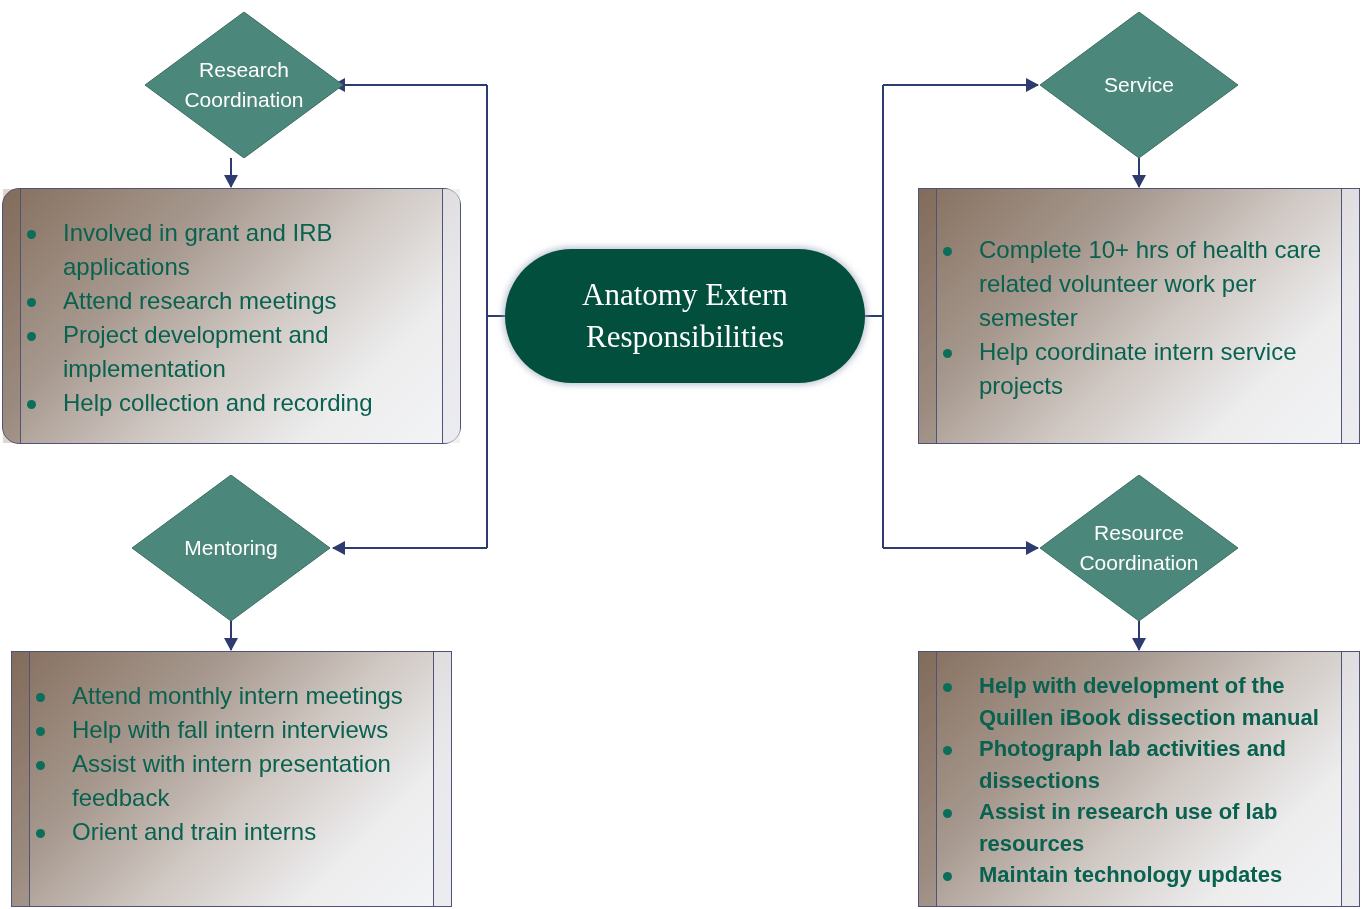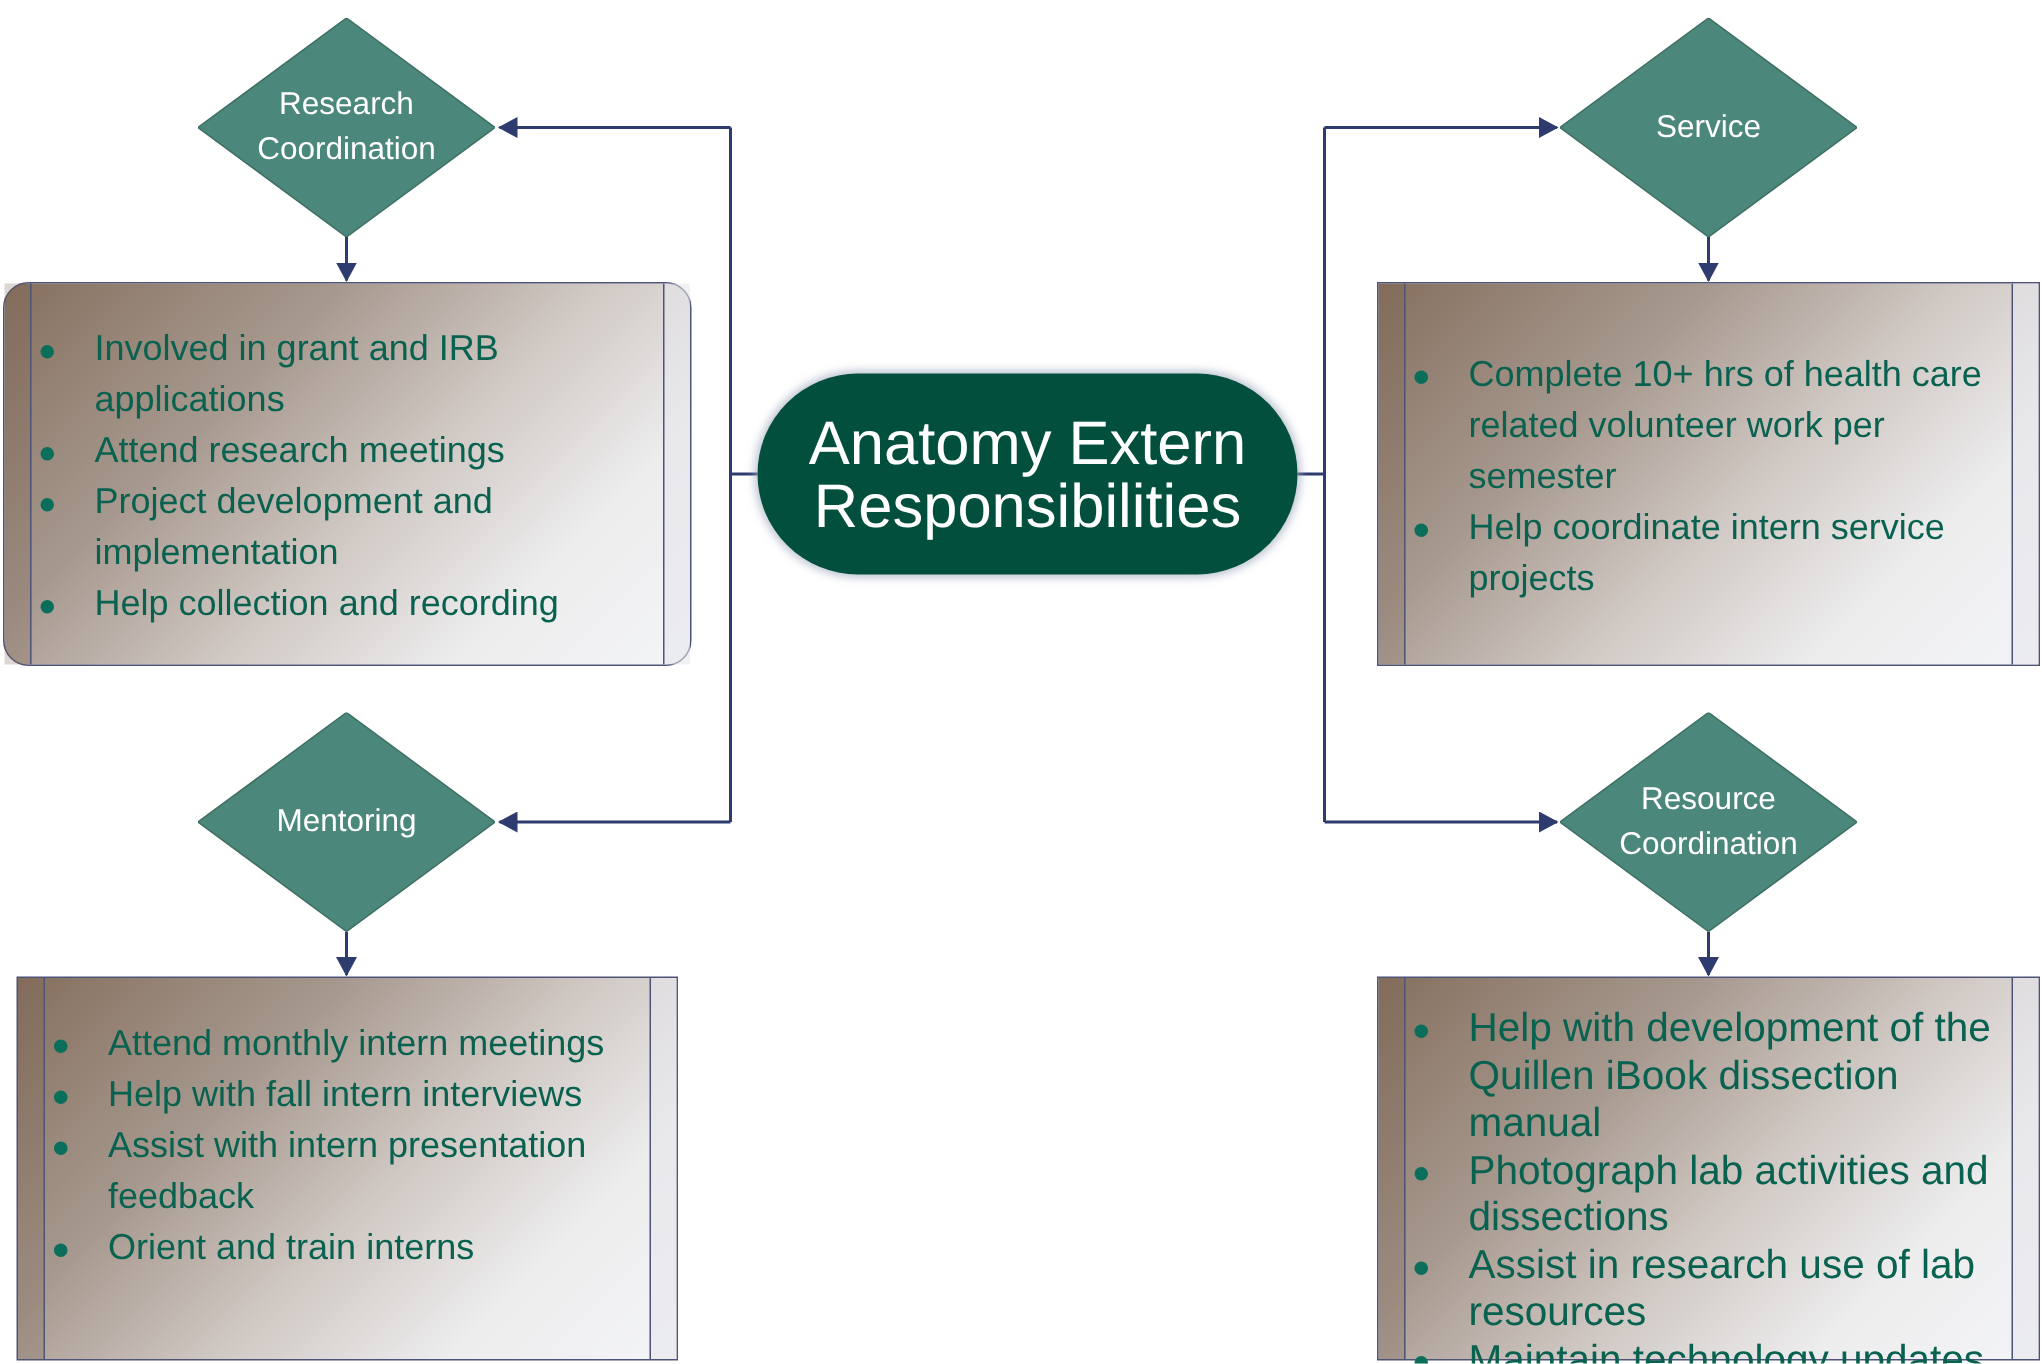--- a/index.html
+++ b/index.html
@@ -16,27 +16,27 @@
          background: linear-gradient(135deg, #86705f 0%, #a7998f 32%, #cfc7c2 55%, #ededee 78%, #f3f4f6 100%); }
   .box .stripe-l { position:absolute; top:0; bottom:0; left:0; width:17px;
                    border-right:1.5px solid #4e5378; background:rgba(120,95,80,0.25); }
   .box .stripe-r { position:absolute; top:0; bottom:0; right:0; width:17px;
                    border-left:1.5px solid #4e5378; background:rgba(230,230,235,0.55); }
   .box ul { position:absolute; margin:0; padding:0; list-style:none; }
   .box li { position:relative; color:#09614f; font-size:24px; line-height:34px;
             padding-left:36px; }
   .box li .bullet { position:absolute; left:0; top:14px; width:9px; height:9px; border-radius:50%;
                     background:#0a6e5a; }
-  .box.small li { font-size:27px; line-height:31.5px; }
+  .box.small li { font-size:22px; line-height:31.5px;font-weight:bold; }
   .box.small li .bullet { top:13px; }
   #center-node { position:absolute; left:505px; top:249px; width:360px; height:134px;
                  border-radius:67px; background:#034f3e;
                  box-shadow:0 0 6px 2px rgba(160,170,190,0.7);
                  display:flex; align-items:center; justify-content:center; text-align:center; }
-  #center-node span { color:#ffffff; font-size:41px; line-height:42px; white-space:pre-line; }
+  #center-node span { color:#ffffff; font-size:31px; line-height:42px; white-space:pre-line;font-family:Liberation Serif, serif; }
 </style>
 </head>
 <body>
 
 <svg id="connectors" viewBox="0 0 1361 909">
   <defs>
     <marker id="arrow" markerWidth="10" markerHeight="10" refX="9" refY="5" orient="auto" markerUnits="userSpaceOnUse">
       <path d="M0,0 L10,5 L0,10 z" fill="#2e3b6e"></path>
     </marker>
     <marker id="arrowBig" markerWidth="14" markerHeight="14" refX="12" refY="7" orient="auto" markerUnits="userSpaceOnUse">
@@ -58,21 +58,21 @@
   <line x1="231" y1="621" x2="231" y2="650" stroke="#2e3b6e" stroke-width="2" marker-end="url(#arrowBig)"></line>
   <line x1="1139" y1="158" x2="1139" y2="187" stroke="#2e3b6e" stroke-width="2" marker-end="url(#arrowBig)"></line>
   <line x1="1139" y1="621" x2="1139" y2="650" stroke="#2e3b6e" stroke-width="2" marker-end="url(#arrowBig)"></line>
 </svg>
 
 <div id="center-node">
   <span>Anatomy Extern
 Responsibilities</span>
 </div>
 
-<div class="diamond-wrap" style="left:132px;top:12px;width:198px;height:146px;">
+<div class="diamond-wrap" style="left:145px;top:12px;width:198px;height:146px;">
   <svg width="198" height="146" viewBox="0 0 198 146">
       <polygon points="99,0 198,73 99,146 0,73" fill="#4b877a" stroke="#3d6f63" stroke-width="1"></polygon>
     </svg>
   <div class="diamond-label">Research
 Coordination</div>
 </div>
 <div class="diamond-wrap" style="left:132px;top:475px;width:198px;height:146px;">
   <svg width="198" height="146" viewBox="0 0 198 146">
       <polygon points="99,0 198,73 99,146 0,73" fill="#4b877a" stroke="#3d6f63" stroke-width="1"></polygon>
     </svg>

